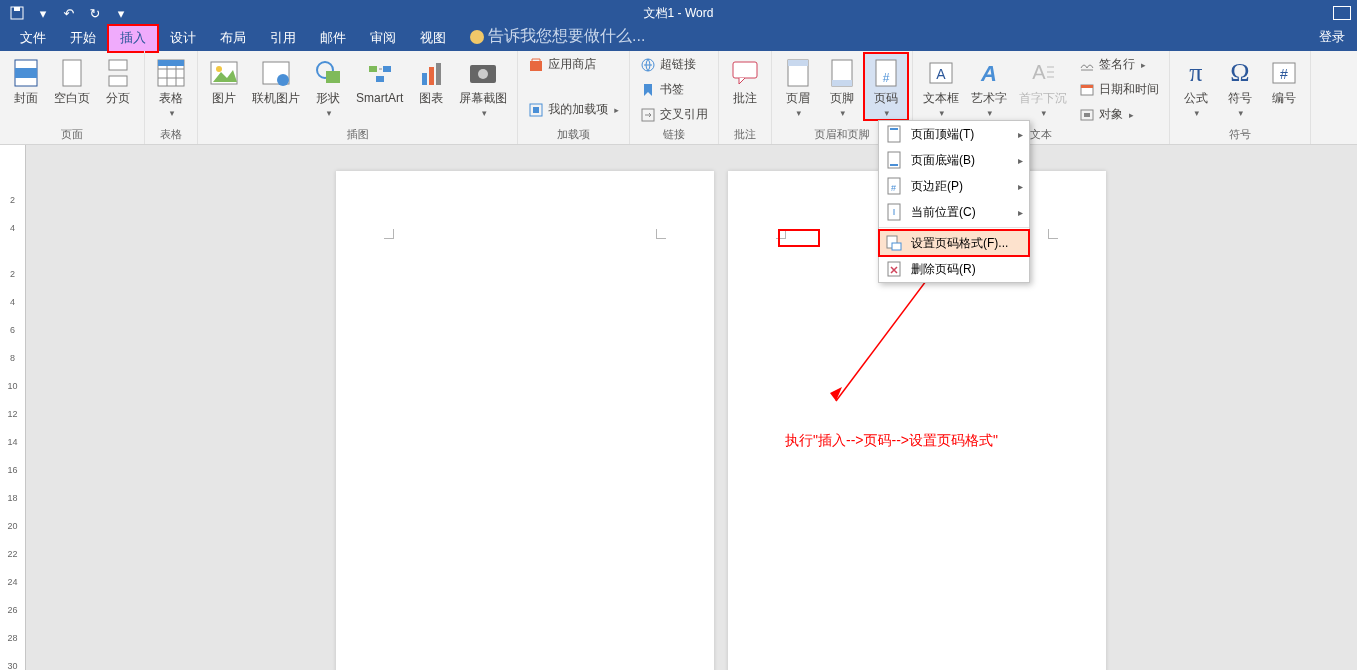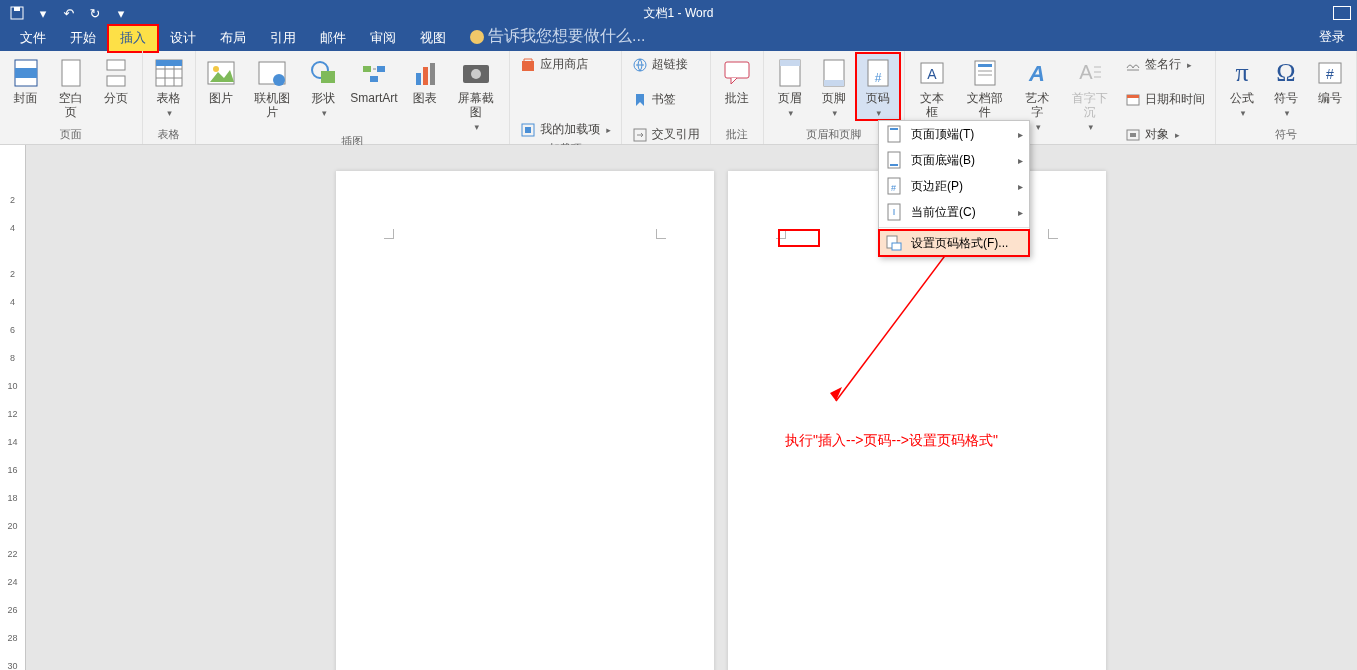--- a/index.html
+++ b/index.html
@@ -7,35 +7,35 @@
 
 .titlebar { height: 26px; background: #2b579a; display: flex; align-items: center; color: #fff; font-size: 12px; }
 .qat { display: flex; align-items: center; gap: 4px; padding-left: 6px; }
 .qat-item { width: 22px; height: 22px; display: flex; align-items: center; justify-content: center; color: #fff; font-size: 13px; }
 .title-text { position: absolute; left: 50%; transform: translateX(-50%); }
 .title-right { margin-left: auto; padding-right: 6px; display: flex; align-items: center; gap: 6px; }
 .title-right .win-btn { width: 18px; height: 14px; border: 1px solid #fff; display: inline-block; }
 
 .tabstrip { height: 25px; background: #2b579a; display: flex; align-items: center; padding-left: 8px; color: #fff; font-size: 13px; }
 .tab { padding: 4px 12px 5px; cursor: pointer; white-space: nowrap; }
-.tab.active { background: #fde047; color: #2b579a; }
+.tab.active { background: #f0abfc; color: #2b579a; }
 .tab.highlighted { outline: 2px solid #ff0000; outline-offset: -1px; }
 .tellme { margin-left: 12px; color: #c8d6ea; display: flex; align-items: center; gap: 4px; font-size: 16px; padding-bottom: 4px; }
 .tellme .bulb { width: 14px; height: 14px; border-radius: 50%; background: #f0c869; position: relative; }
 .login { margin-left: auto; padding-right: 12px; padding-bottom: 4px; font-size: 13px; }
 
 .ribbon { height: 94px; background: #f3f3f3; border-bottom: 1px solid #d4d4d4; display: flex; font-size: 12px; color: #484644; }
 .group { display: flex; flex-direction: column; align-items: center; border-right: 1px solid #e1e1e1; padding: 2px 4px 0; }
 .group-body { display: flex; align-items: flex-start; flex: 1; }
 .group-label { font-size: 11px; color: #666; padding-bottom: 2px; }
 .rbtn { display: flex; flex-direction: column; align-items: center; justify-content: flex-start; padding: 4px 6px 0; gap: 2px; cursor: pointer; min-width: 40px; }
 .rbtn .icon-box { width: 32px; height: 32px; display: flex; align-items: center; justify-content: center; }
 .rbtn .lbl { font-size: 12px; text-align: center; line-height: 14px; }
 .rbtn.highlighted { outline: 2px solid #ff0000; outline-offset: -1px; background: #d5e1f2; }
-.rbtn-col { display: flex; flex-direction: column; gap: 16px; padding: 2px 4px; }
+.rbtn-col { display: flex; flex-direction: column; gap: 6px; padding: 2px 4px; }
 .rbtn-sm { display: flex; align-items: center; gap: 4px; font-size: 12px; cursor: pointer; padding: 1px 2px; white-space: nowrap; }
 .rbtn-sm .mini-icon { width: 16px; height: 16px; display: flex; align-items: center; justify-content: center; font-size: 11px; }
 .dd-arrow { font-size: 9px; color: #666; margin-left: 2px; }
 
 svg { display: block; }
 
 .ruler-top { height: 18px; background: #fff; border-bottom: 1px solid #c6c6c6; position: relative; font-size: 9px; color: #666; display:flex; align-items:center; }
 .ruler-corner { width: 26px; height: 18px; background: #f3f3f3; border-right: 1px solid #c6c6c6; display:flex; align-items:center; justify-content:center; font-size:10px; }
 .ruler-ticks2 { position: absolute; left: 728px; display:flex; gap:17px; align-items:center; }
 .ruler-ticks3 { position: absolute; left: 1028px; display:flex; gap:17px; align-items:center; }
@@ -333,31 +333,20 @@
   <div class="group">
     <div class="group-body">
       <div class="rbtn">
           <div class="icon-box">
             <svg width="26" height="28">
               <rect x="2" y="4" width="22" height="20" fill="#fff" stroke="#888"></rect>
               <text x="13" y="20" font-size="14" fill="#2b579a" text-anchor="middle">A</text>
             </svg>
           </div>
           <div class="lbl"><span>文本框</span><br><span class="dd-arrow">▾</span></div>
-        </div>
-      <div class="rbtn">
-          <div class="icon-box">
-            <svg width="24" height="28">
-              <rect x="2" y="2" width="20" height="24" fill="#fff" stroke="#888"></rect>
-              <rect x="5" y="5" width="14" height="3" fill="#4a8fd6"></rect>
-              <rect x="5" y="11" width="14" height="2" fill="#ccc"></rect>
-              <rect x="5" y="15" width="14" height="2" fill="#ccc"></rect>
-            </svg>
-          </div>
-          <div class="lbl"><span>文档部件</span><br><span class="dd-arrow">▾</span></div>
         </div>
       <div class="rbtn">
           <div class="icon-box">
             <svg width="28" height="28">
               <text x="14" y="22" font-size="22" fill="#4a8fd6" text-anchor="middle" font-style="italic" font-weight="bold">A</text>
             </svg>
           </div>
           <div class="lbl"><span>艺术字</span><br><span class="dd-arrow">▾</span></div>
         </div>
       <div class="rbtn disabled">
@@ -536,20 +525,29 @@
   <div class="dd-sep"></div>
   <div class="dd-item highlighted">
       <span class="dd-icon">
         <svg width="16" height="16">
           <rect x="1" y="1" width="10" height="12" fill="#fff" stroke="#888"></rect>
           <rect x="6" y="8" width="9" height="7" fill="#fff" stroke="#4a8fd6"></rect>
         </svg>
       </span>
       <span>设置页码格式(F)...</span>
     </div>
+  <div class="dd-item">
+      <span class="dd-icon">
+        <svg width="16" height="16">
+          <rect x="2" y="1" width="12" height="14" fill="#fff" stroke="#888"></rect>
+          <path d="M5 6 L11 12 M11 6 L5 12" stroke="#d0455c" stroke-width="1.5"></path>
+        </svg>
+      </span>
+      <span>删除页码(R)</span>
+    </div>
 </div>
 
 <svg class="annotation-arrow" width="180" height="180">
   <line x1="170" y1="4" x2="56" y2="156" stroke="#ff0000" stroke-width="1.5"></line>
   <path d="M56 156 L62 142 L50 148 Z" fill="#ff0000"></path>
 </svg>
 
 <div class="annotation-text">
   <div>执行"插入--&gt;页码--&gt;设置页码格式"</div>
 </div>

